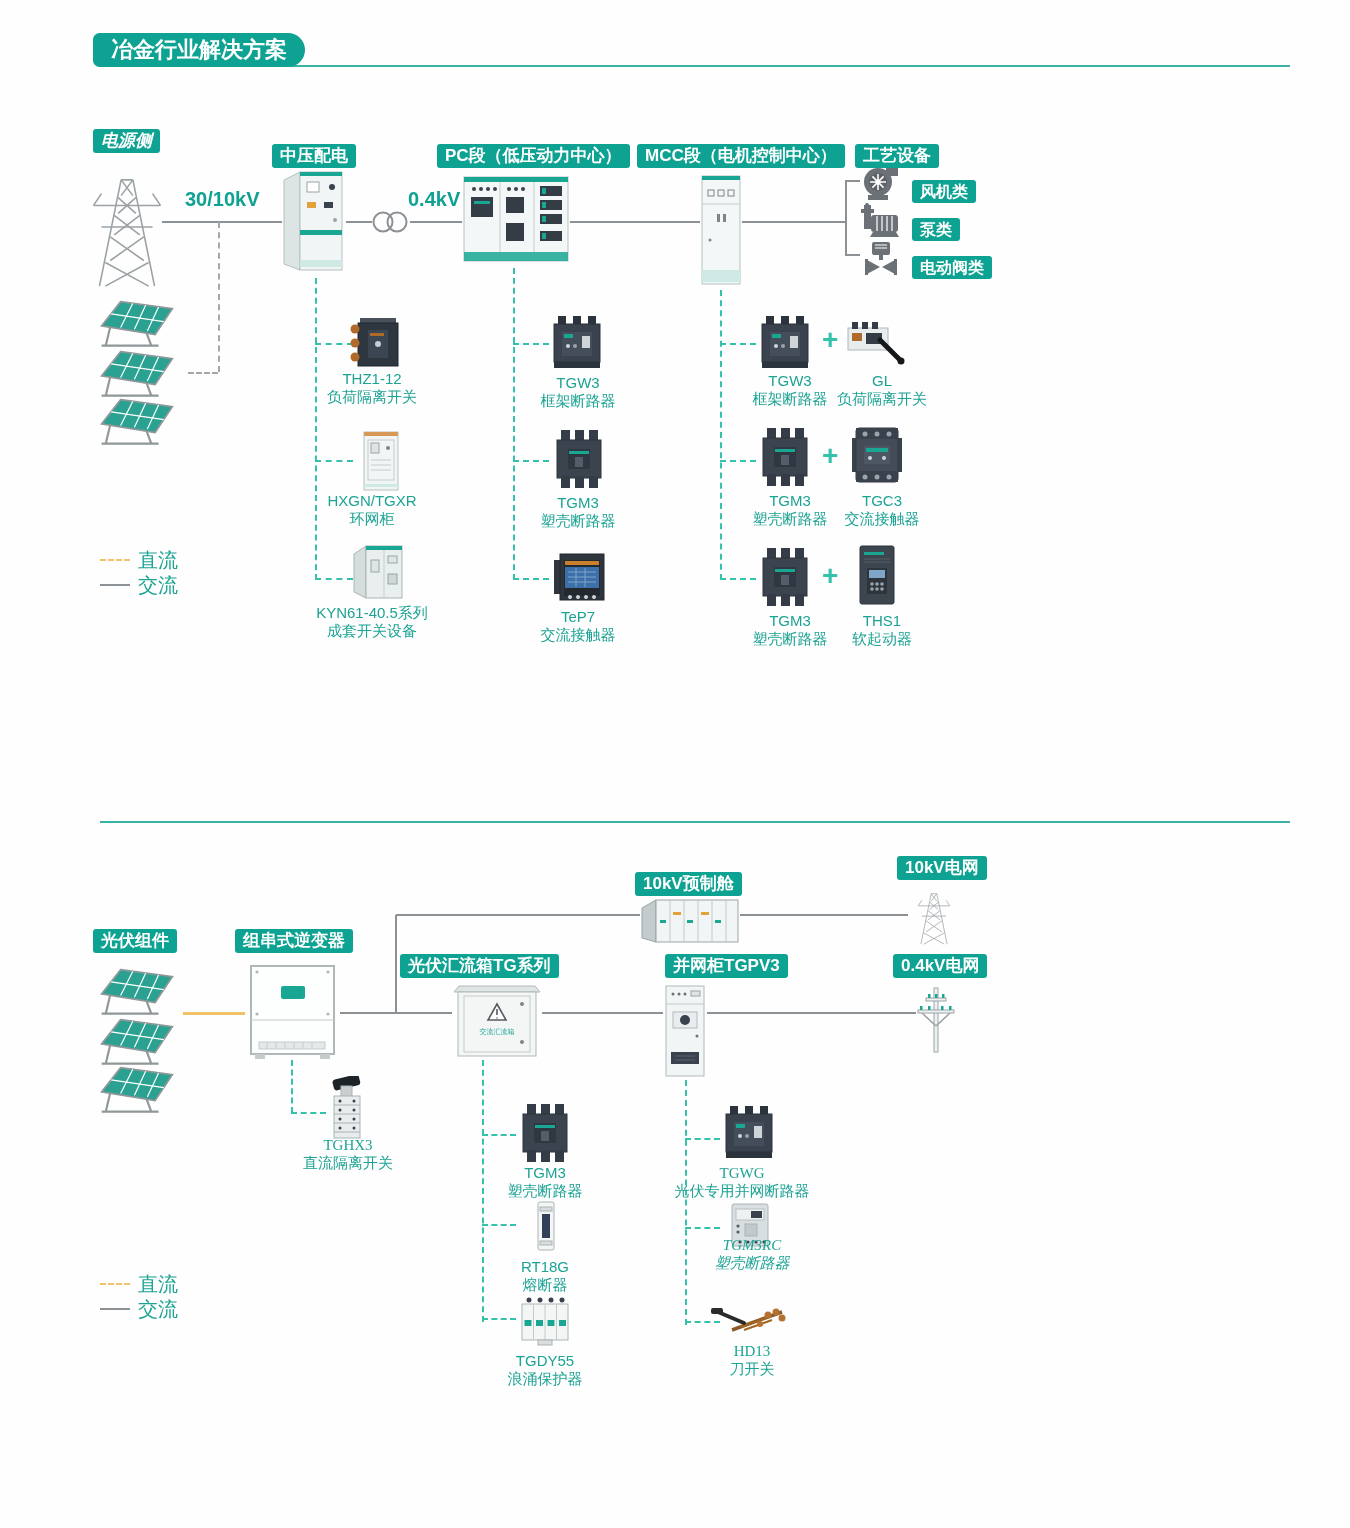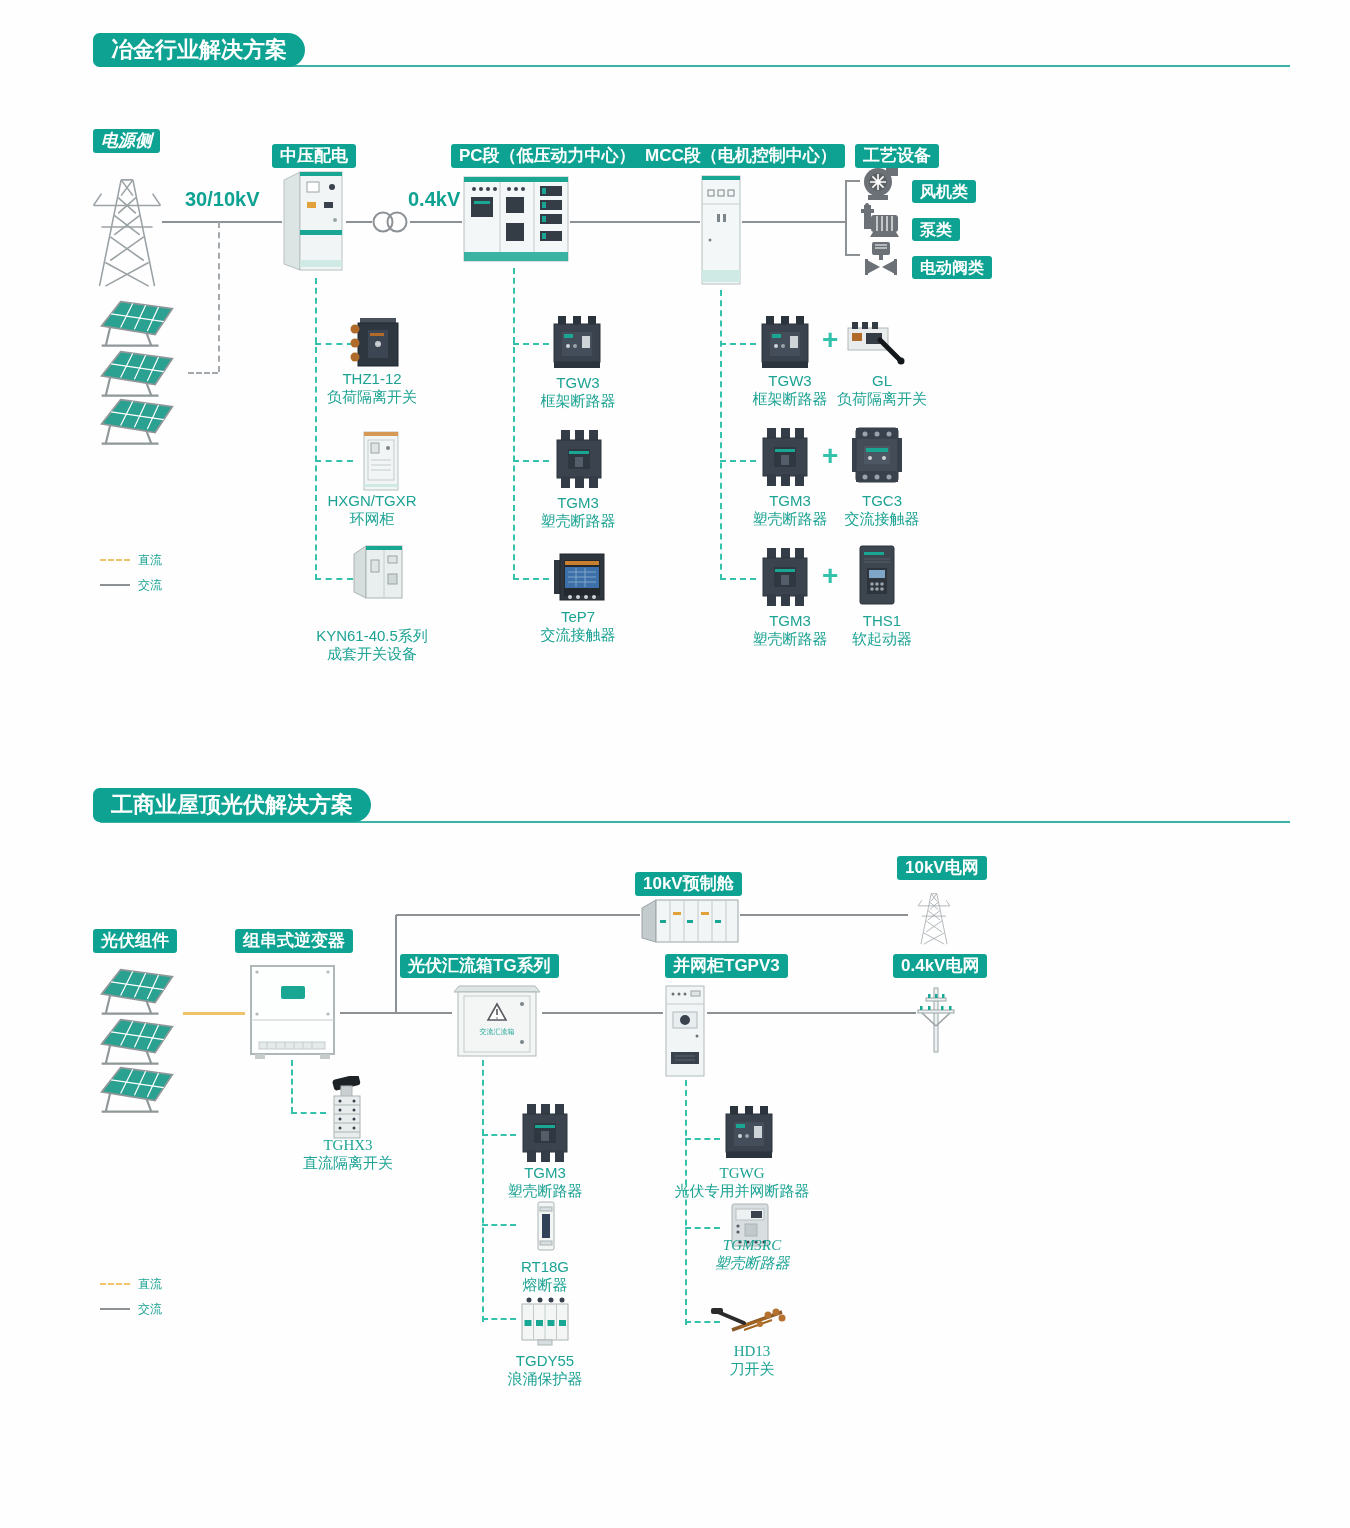--- a/index.html
+++ b/index.html
@@ -16,21 +16,21 @@
   .vgray{width:0;border-left:2px solid #8c9196;}
   .dashv{width:0;border-left:2px dashed #35c2ad;}
   .dashh{height:0;border-top:2px dashed #35c2ad;}
   .gdashv{width:0;border-left:2px dashed #a2a8ac;}
   .gdashh{height:0;border-top:2px dashed #a2a8ac;}
   .volt{color:#0ea292;font-weight:700;font-size:20px;white-space:nowrap;}
   .cap{text-align:center;color:#1ca394;font-size:15px;line-height:18px;white-space:nowrap;}
   .cap .m{display:block;}
   .cap.serif{font-family:"Liberation Serif","DejaVu Serif",serif;text-align:center;}
   .plus{color:#35c2ad;font-size:28px;font-weight:700;line-height:28px;}
-  .legend-label{color:#1ca394;font-size:12px;line-height:16px;}
+  .legend-label{color:#1ca394;font-size:20px;line-height:16px;}
   .dc-leg{width:30px;border-top:2.5px dashed #f0c269;}
   .ac-leg{width:30px;border-top:2.5px solid #8c9196;}
   .boxtext{font-size:7px;color:#1ca394;text-align:center;line-height:7px;}
   svg.img{display:block;}
 </style>
 </head>
 <body>
 
 <svg width="0" height="0" style="position:absolute" aria-hidden="true">
   <defs>
@@ -347,21 +347,21 @@
   </defs>
 </svg>
 
 <div id="canvas">
 
   <div class="abs rule" style="left:100px;top:65px;width:1190px;"></div>
   <div class="abs title" style="left:93px;top:33px;">冶金行业解决方案</div>
 
   <div class="abs hdr" style="left:93px;top:129px;font-style:italic;">电源侧</div>
   <div class="abs hdr" style="left:272px;top:144px;">中压配电</div>
-  <div class="abs hdr" style="left:437px;top:144px;margin-left:14px;">PC段（低压动力中心）</div>
+  <div class="abs hdr" style="left:437px;top:144px;">PC段（低压动力中心）</div>
   <div class="abs hdr" style="left:637px;top:144px;">MCC段（电机控制中心）</div>
   <div class="abs hdr" style="left:855px;top:144px;">工艺设备</div>
 
   <svg class="abs img" style="left:86px;top:172px" width="82" height="118">
       <use href="#sym-tower"></use>
     </svg>
   <div class="abs acl" style="left:162px;top:221px;width:120px;"></div>
   <div class="abs volt" style="left:185px;top:188px;">30/10kV</div>
   <svg class="abs img" style="left:280px;top:170px" width="66" height="102">
       <use href="#sym-cab-mv"></use>
@@ -423,21 +423,21 @@
   <svg class="abs img" style="left:360px;top:428px" width="42" height="64">
       <use href="#sym-hxgn"></use>
     </svg>
   <div class="abs cap" style="left:297px;top:492px;width:150px;">
     <span class="m">HXGN/TGXR</span>
     <span class="m">环网柜</span>
   </div>
   <svg class="abs img" style="left:350px;top:540px" width="56" height="60">
       <use href="#sym-kyn"></use>
     </svg>
-  <div class="abs cap" style="left:297px;top:604px;width:150px;margin-top:23px;">
+  <div class="abs cap" style="left:297px;top:604px;width:150px;">
     <span class="m">KYN61-40.5系列</span>
     <span class="m">成套开关设备</span>
   </div>
 
   <div class="abs dashv" style="left:513px;top:268px;height:312px;"></div>
   <div class="abs dashh" style="left:513px;top:343px;width:36px;"></div>
   <div class="abs dashh" style="left:513px;top:460px;width:36px;"></div>
   <div class="abs dashh" style="left:513px;top:578px;width:36px;"></div>
   <svg class="abs img" style="left:550px;top:314px" width="54" height="56">
       <use href="#sym-tgw3"></use>
@@ -513,21 +513,20 @@
     <span class="m">THS1</span>
     <span class="m">软起动器</span>
   </div>
 
   <div class="abs dc-leg" style="left:100px;top:559px;"></div>
   <div class="abs legend-label" style="left:138px;top:552px;">直流</div>
   <div class="abs ac-leg" style="left:100px;top:584px;"></div>
   <div class="abs legend-label" style="left:138px;top:577px;">交流</div>
 
   <div class="abs rule" style="left:100px;top:821px;width:1190px;"></div>
-  <div class="abs title" style="left:93px;top:788px;">工商业屋顶光伏解决方案</div>
 
   <div class="abs hdr" style="left:635px;top:872px;">10kV预制舱</div>
   <div class="abs hdr" style="left:897px;top:856px;">10kV电网</div>
   <svg class="abs img" style="left:640px;top:894px" width="100" height="50">
       <use href="#sym-prefab"></use>
     </svg>
   <svg class="abs img" style="left:908px;top:890px" width="52" height="56">
       <use href="#sym-tower"></use>
     </svg>
   <div class="abs acl" style="left:396px;top:914px;width:244px;"></div>

